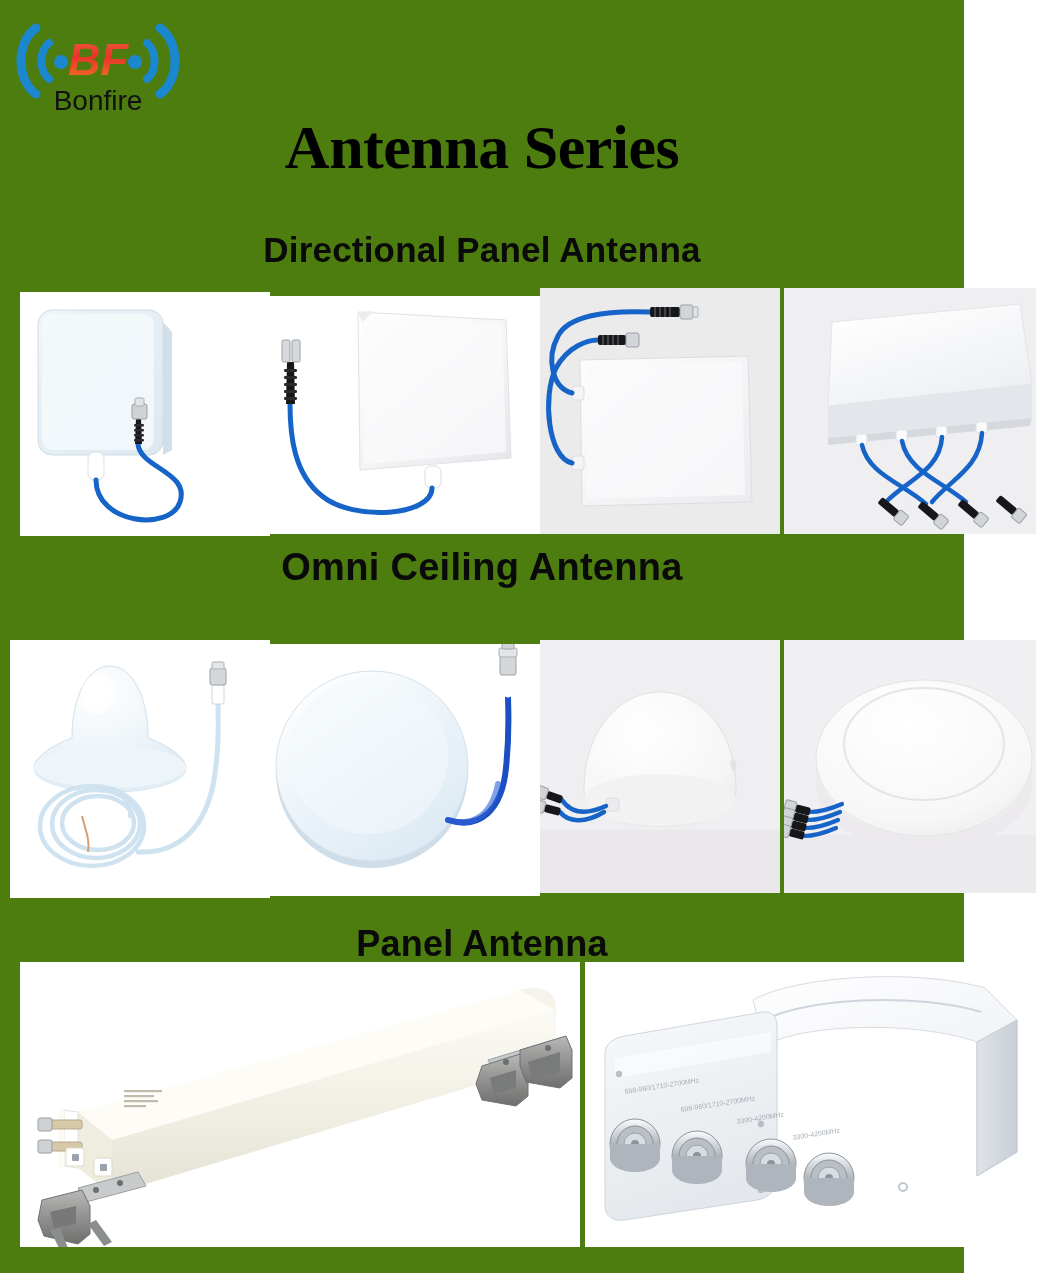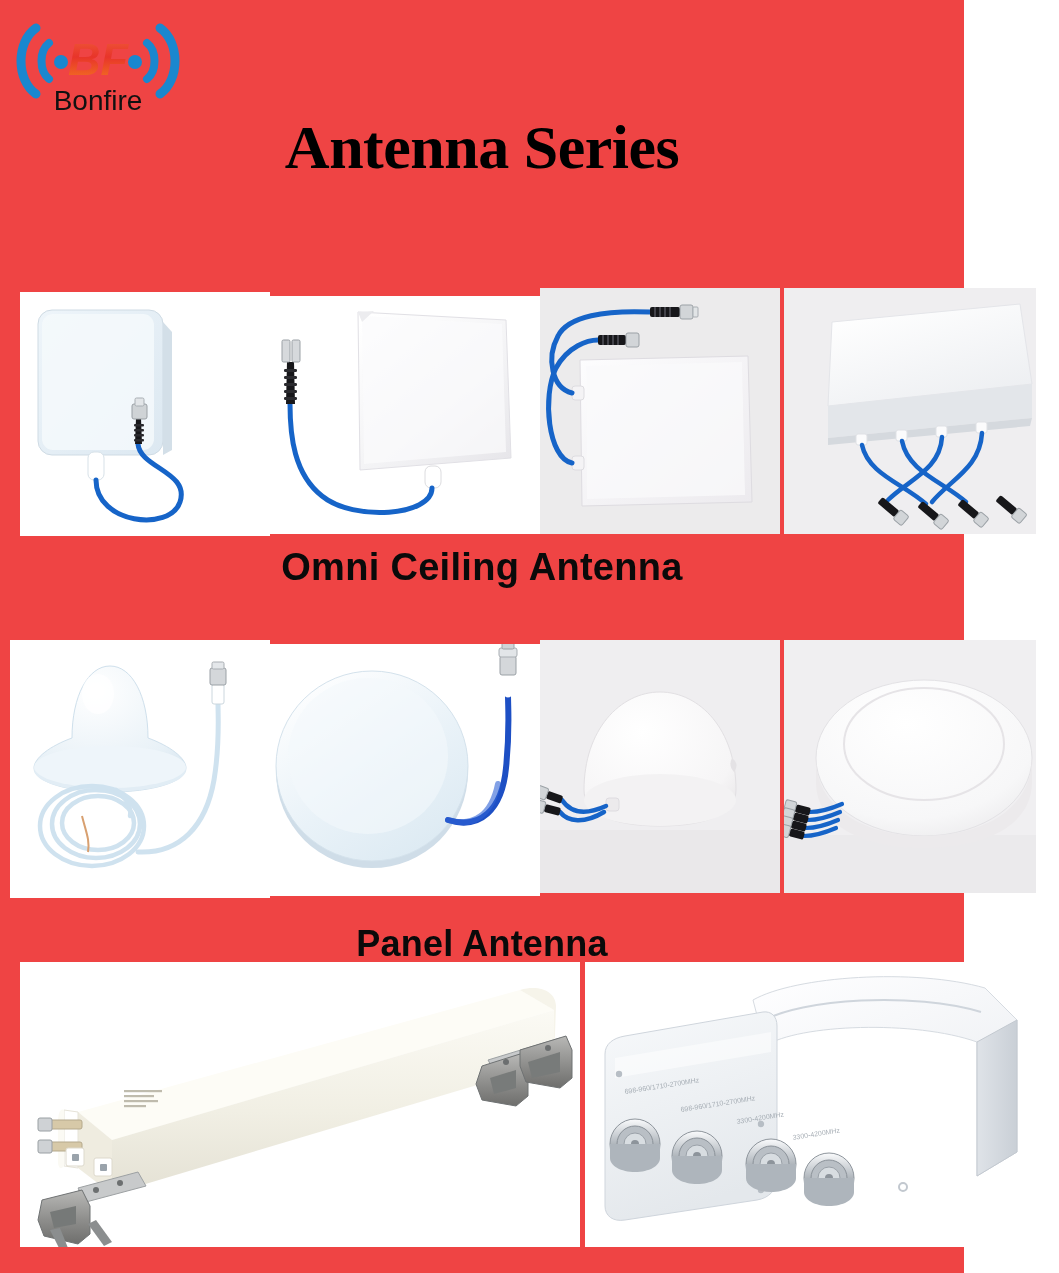--- a/index.html
+++ b/index.html
@@ -3,21 +3,21 @@
 <meta charset="utf-8">
 <style>
   html,body{margin:0;padding:0;}
   body{
     width:1059px;height:1273px;
     background:#ffffff;
     font-family:"Liberation Sans", sans-serif;
     overflow:hidden;
     position:relative;
   }
-  .page{position:relative;width:964px;height:1273px;background:#ef4444;}
+  .page{position:relative;width:964px;height:1273px;background:#4d7c0f;}
 
   
   .logo{position:absolute;left:8px;top:18px;width:180px;height:98px;}
   .logo svg{display:block;}
 
   
   .main-title{
     position:absolute;left:0;right:0;top:116px;
     text-align:center;
     font-family:Liberation Serif, serif;
@@ -81,20 +81,21 @@
       <circle cx="127" cy="44" r="7" fill="#1a87cf"></circle>
 
       <text x="90" y="57" text-anchor="middle" font-family="Liberation Sans, sans-serif" font-size="45" font-weight="bold" font-style="italic" fill="url(#bfgrad)">BF</text>
 
       <text x="90" y="92" text-anchor="middle" font-family="Liberation Sans, sans-serif" font-size="28" fill="#111">Bonfire</text>
     </svg>
   </div>
 
   <div class="main-title">Antenna Series</div>
 
+  <div class="sec-title" id="t-directional">Directional Panel Antenna</div>
 
   <div class="row" id="row-directional">
 
     <div class="photo-white" style="left:20px;top:6px;width:250px;height:244px;">
       <div class="art">
         <svg viewBox="0 0 250 244">
           <defs>
             <linearGradient id="p1f" x1="0" y1="0" x2="1" y2="1">
               <stop offset="0%" stop-color="#eef5fa"></stop>
                 <stop offset="100%" stop-color="#dce8f1"></stop>

